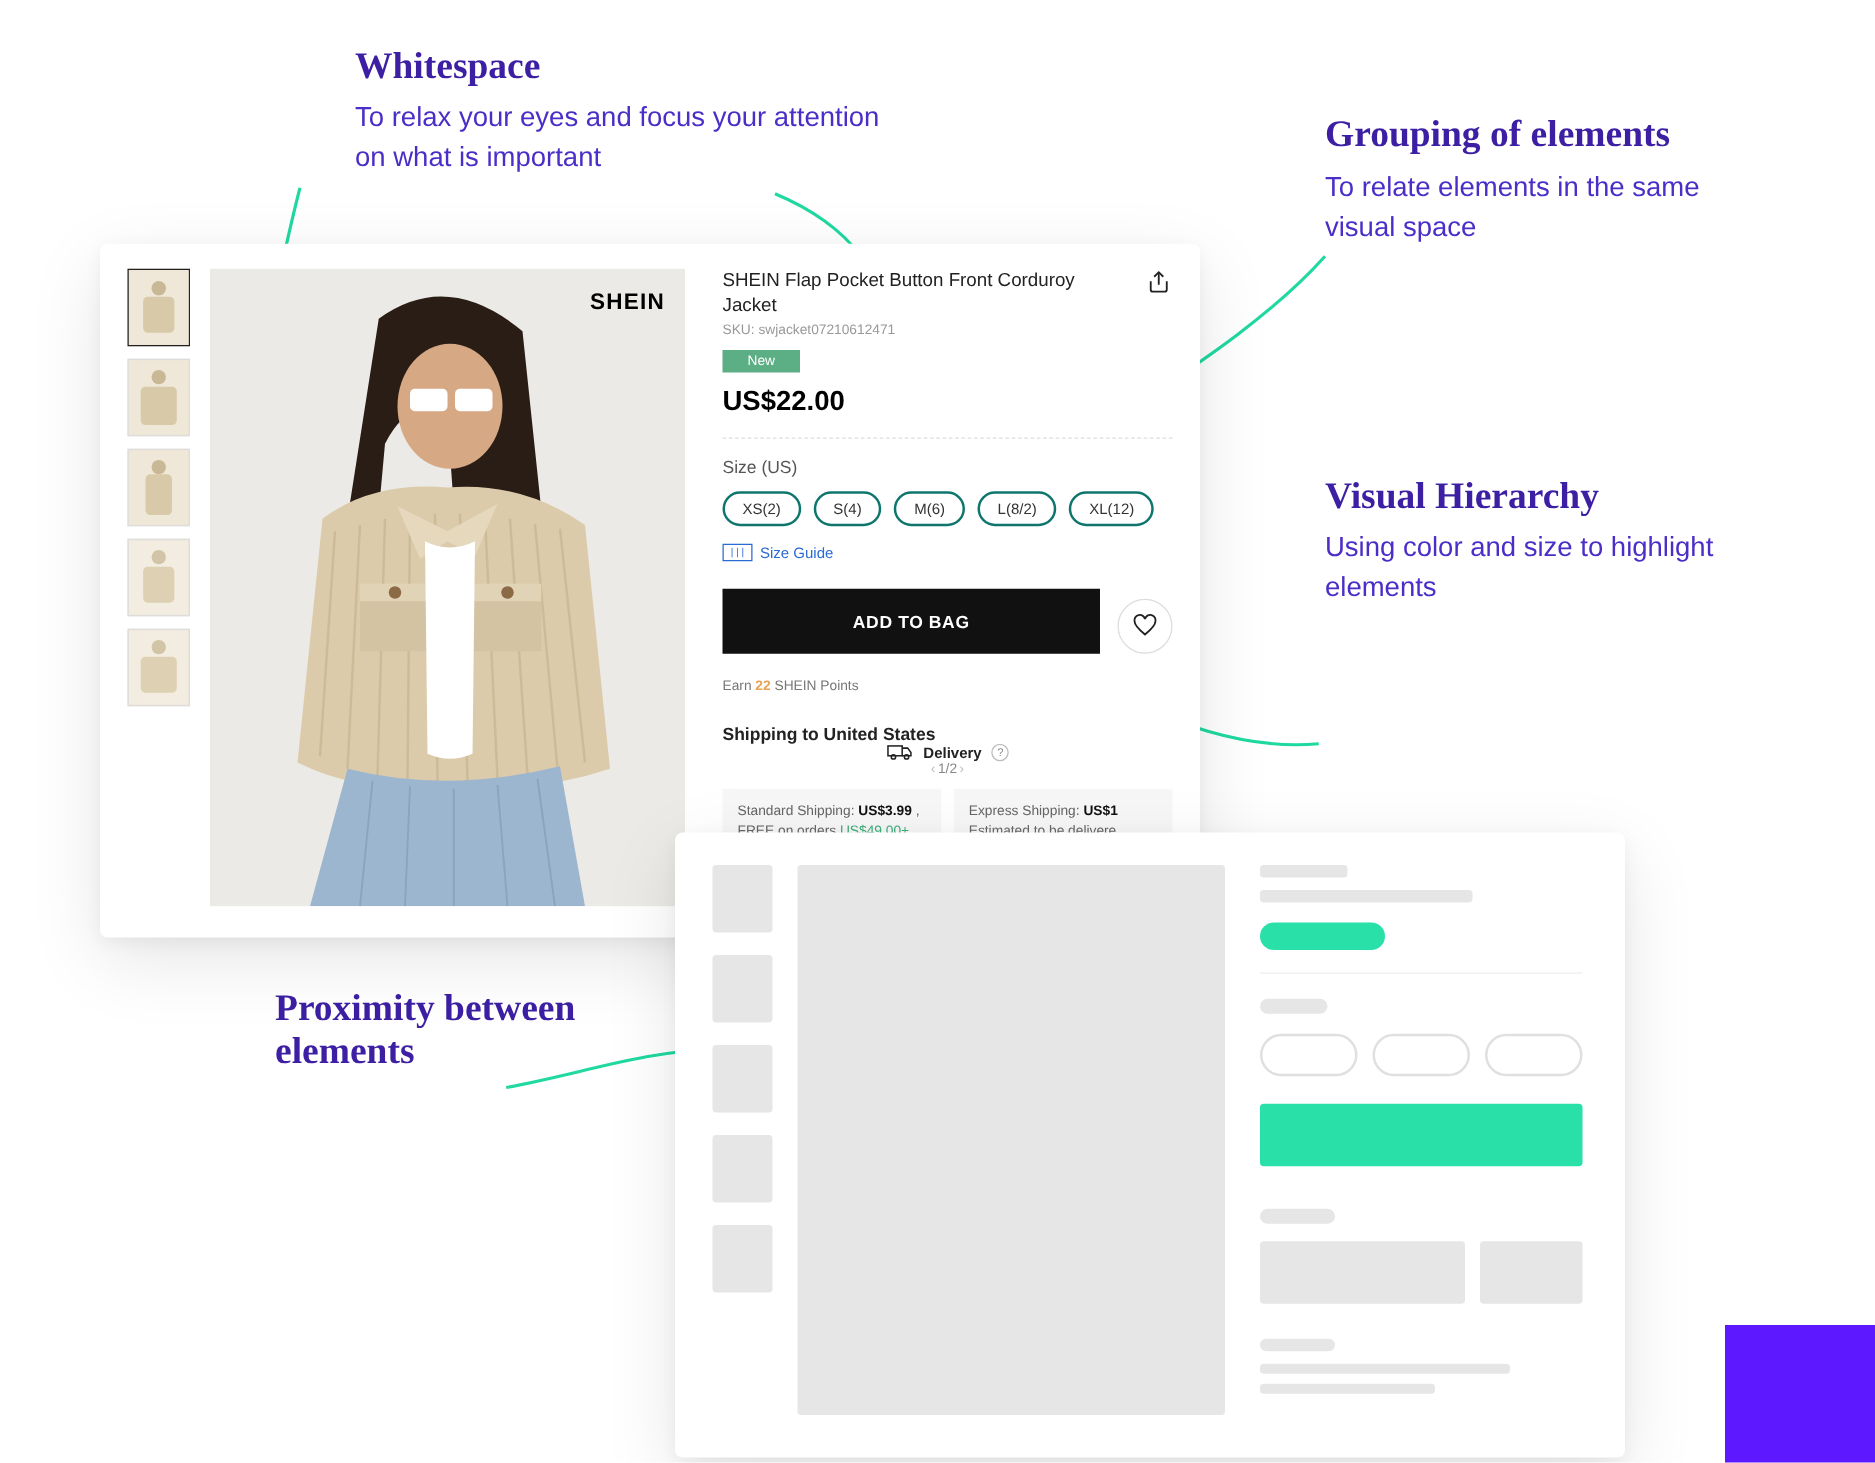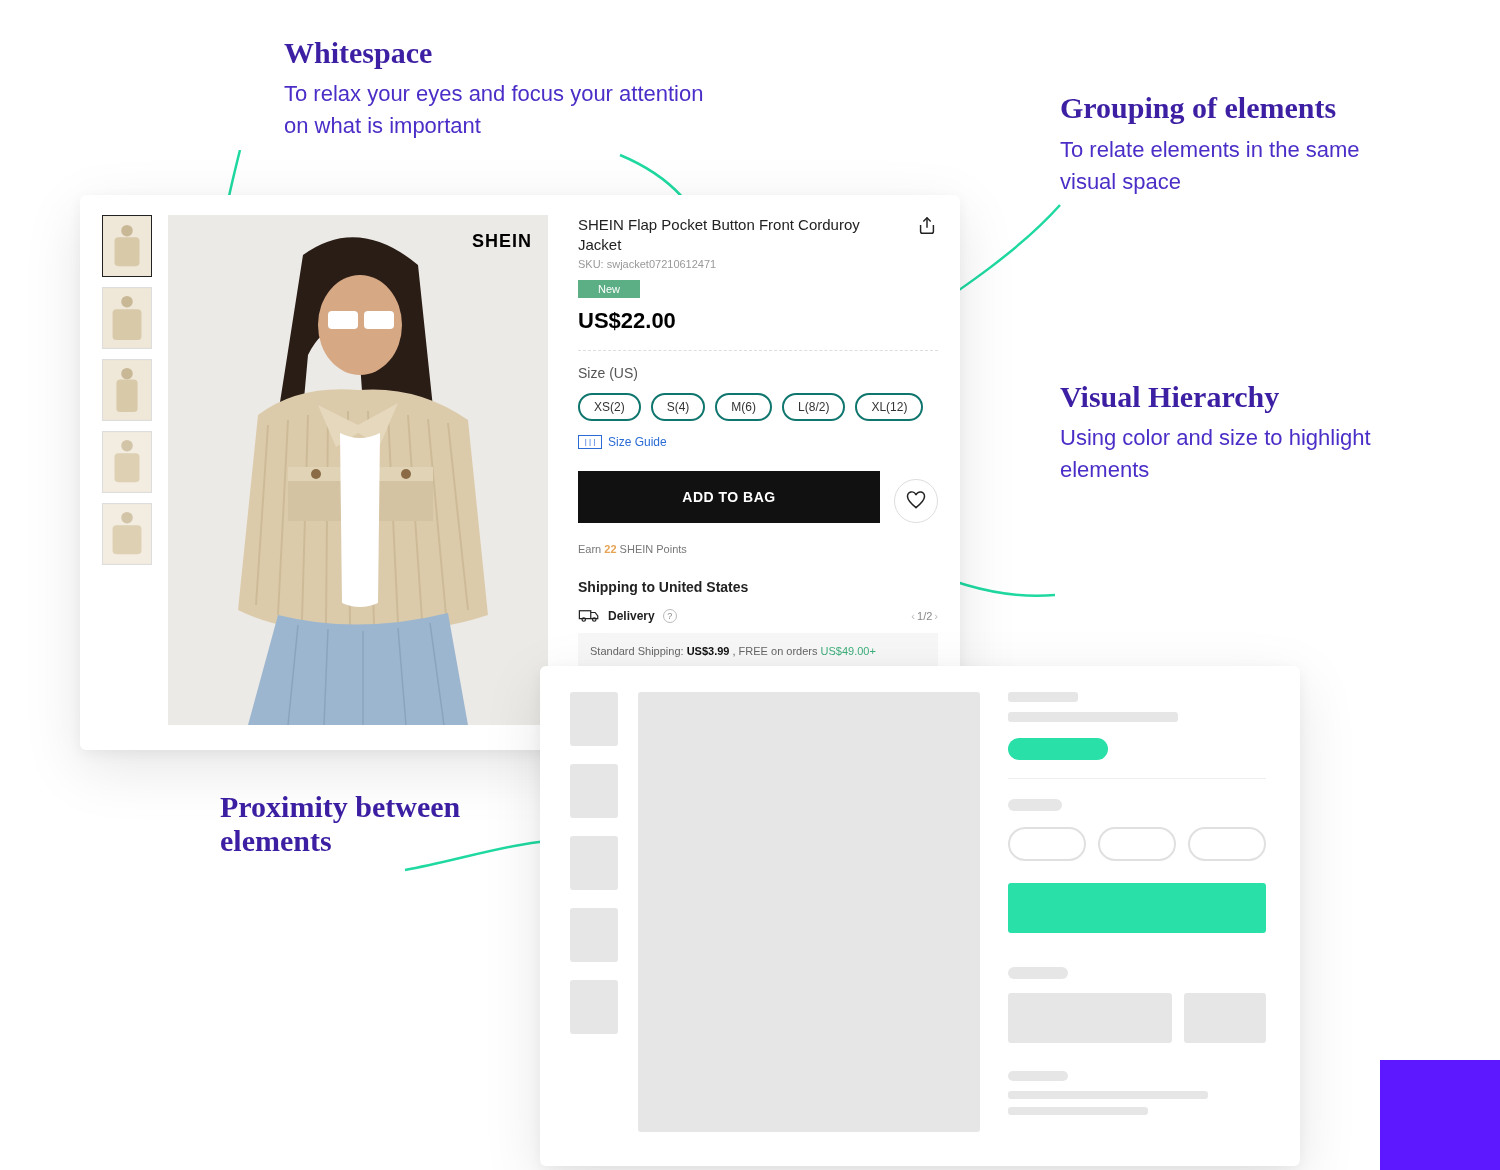--- a/index.html
+++ b/index.html
@@ -99,21 +99,21 @@
   }
   .wish {
     width:44px;height:44px;border:1px solid #ddd;border-radius:50%;
     display:flex;align-items:center;justify-content:center;cursor:pointer;background:#fff;
   }
   .wish svg{width:20px;height:20px;}
   .points { font-size:11px; color:#777; margin-top:20px;}
   .points b{color:#e7a455; font-weight:600;}
 
   .ship-heading { font-weight:700; font-size:14px; margin-top:24px;}
-  .delivery-row { display:flex; align-items:center; justify-content:space-between; margin-top:14px; font-size:12px;}
+  .delivery-row { display:flex; align-items:center; justify-content:space-between; margin-top:0; font-size:12px;flex-direction:column;}
   .delivery-left{display:flex;align-items:center;gap:8px;}
   .truck{width:22px;height:14px;}
   .info-dot{width:14px;height:14px;border:1px solid #bbb;border-radius:50%;display:inline-flex;align-items:center;justify-content:center;font-size:9px;color:#888;}
   .pager{display:flex;align-items:center;gap:2px;color:#888;font-size:11px;}
   .chev{color:#bbb;}
   .ship-options{display:flex; gap:10px; margin-top:10px;}
   .ship-opt{flex:1;background:#f7f7f7;padding:10px 12px;font-size:11px;color:#666;line-height:1.5;}
   .ship-opt b{color:#111;font-weight:600;}
   .ship-opt .green{color:#3cae7a;}
 
@@ -346,20 +346,24 @@
       <div class="pager">
         <span class="chev">‹</span>
         <span>1/2</span>
         <span class="chev">›</span>
       </div>
     </div>
     <div class="ship-options">
       <div class="ship-opt">
         <span>Standard Shipping: </span><b>US$3.99</b><span> , FREE on orders </span><span class="green">US$49.00+</span>
       </div>
+      <div class="ship-opt">
+        <span>Express Shipping: </span><b>US$1</b><br>
+        <span>Estimated to be delivere</span>
+      </div>
     </div>
   </div>
 </div>
 
 <div class="wire-card">
   <div class="wire-thumbs">
     <div class="wire-thumb"></div>
     <div class="wire-thumb"></div>
     <div class="wire-thumb"></div>
     <div class="wire-thumb"></div>

